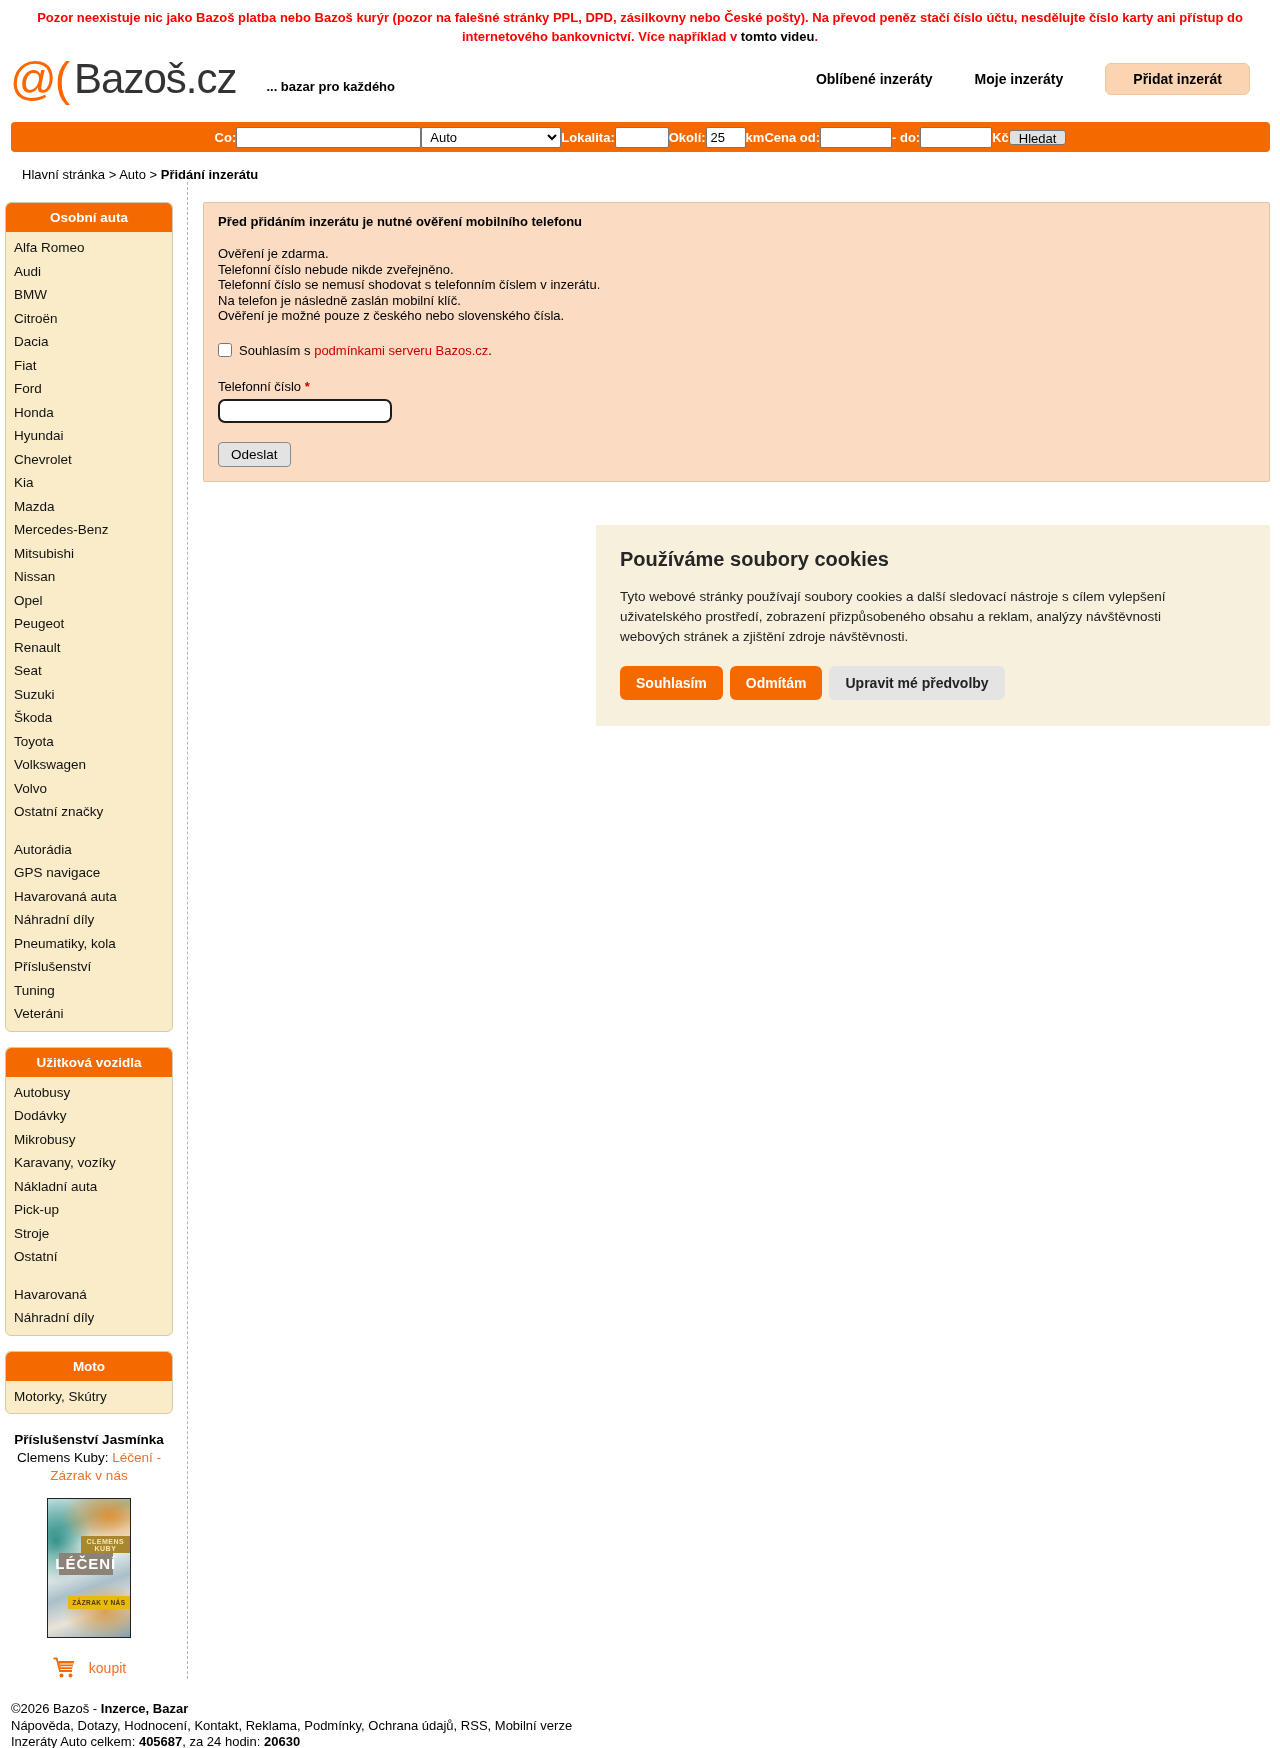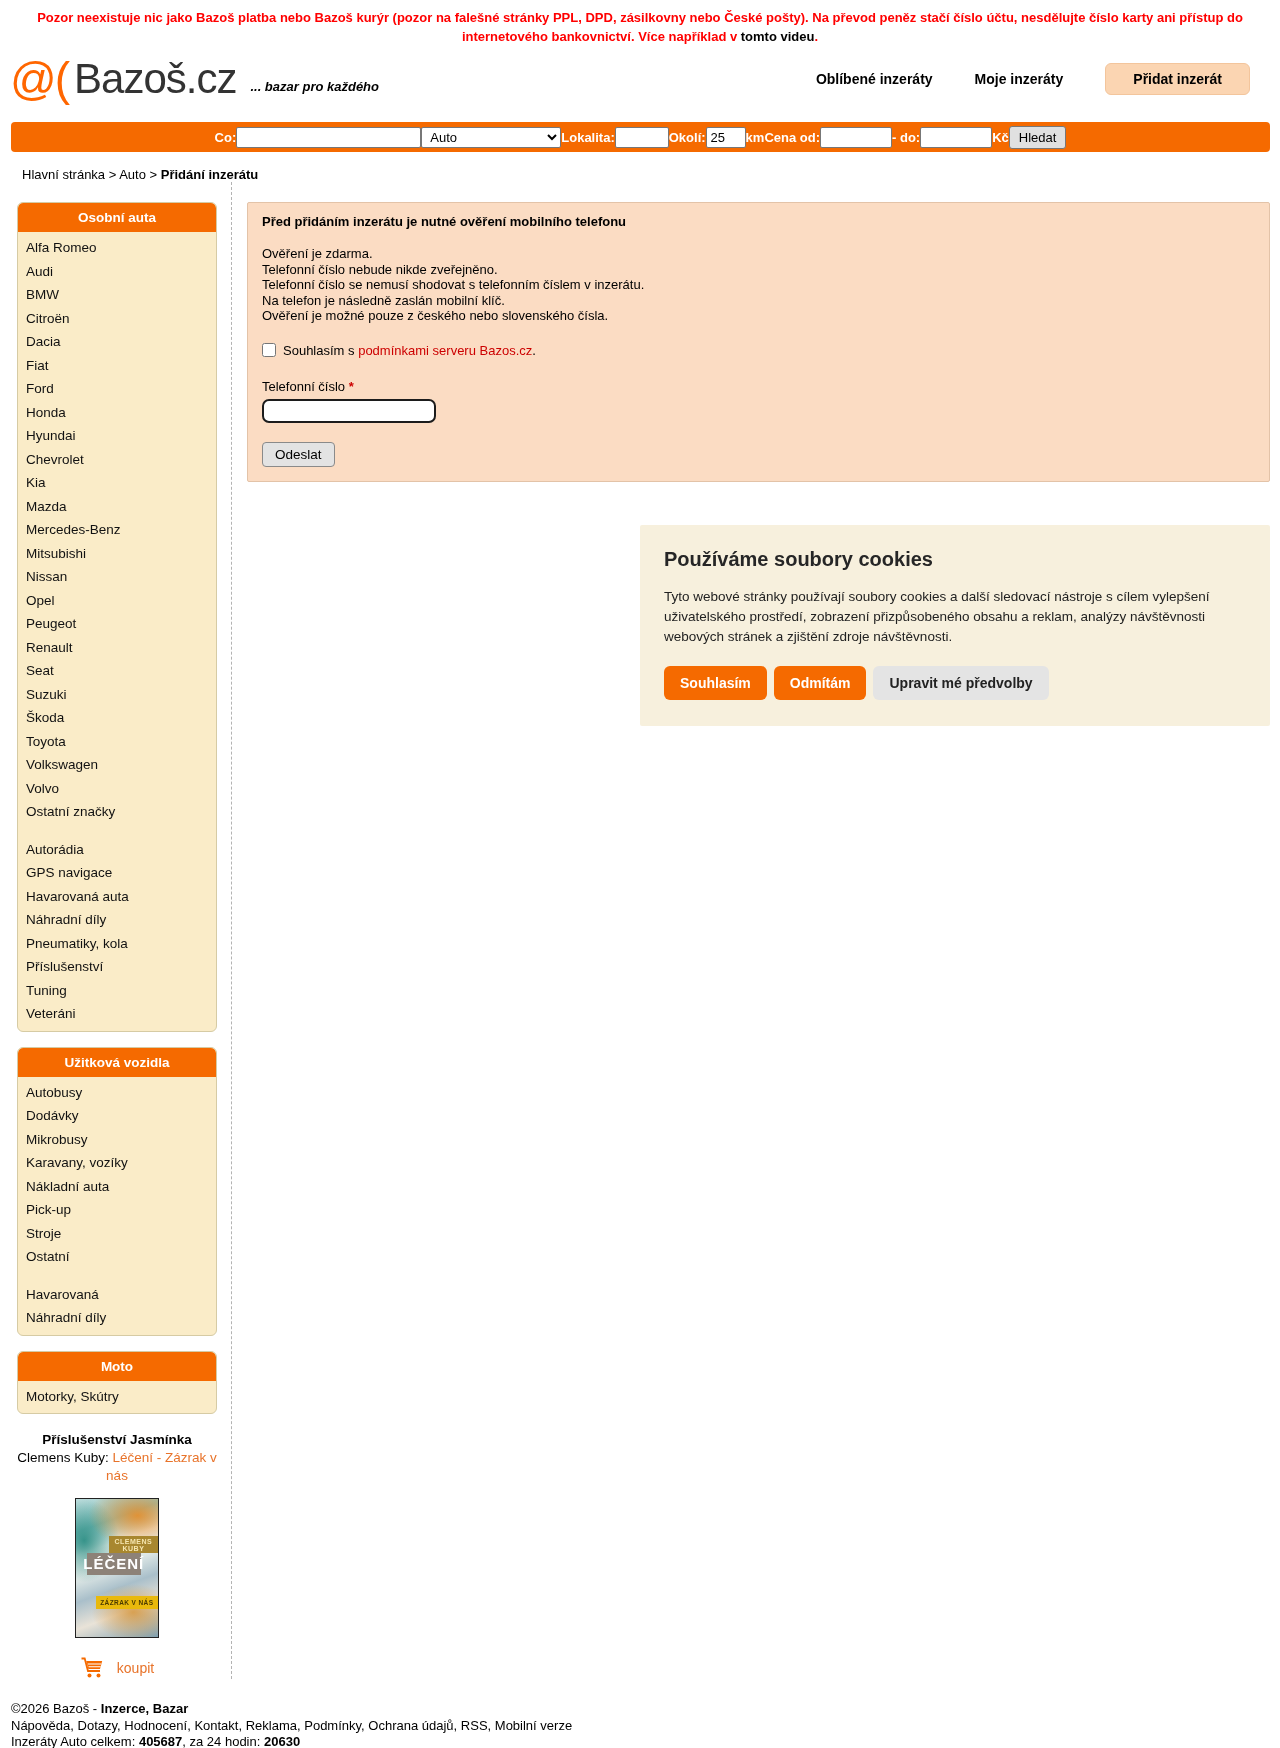--- a/index.html
+++ b/index.html
@@ -19,21 +19,21 @@
     font-size:13px; line-height:19px;
   }
   .warning .video-link { color:#000; }
 
   
   .header {
     display:flex; align-items:center; padding:14px 30px 10px 10px; height:62px;
   }
   .logo-mark { color:#f60; font-size:46px; line-height:40px; letter-spacing:-2px; }
   .logo-text { font-size:42px; line-height:40px; color:#333; margin-left:6px; letter-spacing:-1px; }
-  .tagline { font-weight:bold; font-size:13px; margin-left:14px; margin-top:14px;font-style:italic; }
+  .tagline { font-weight:bold; font-size:13px; margin-left:30px; margin-top:14px; }
   .header-spacer { flex:1; }
   .nav-link { font-weight:bold; font-size:14px; margin-left:42px; }
   .add-btn {
     margin-left:42px; background:#fbd5b2; border:1px solid #f3c59c; border-radius:6px;
     font-weight:bold; font-size:14px; padding:7px 27px; display:inline-block;
   }
 
   
   .searchbar {
     margin:14px 10px 0 11px; height:30px; background:#f56a00; border-radius:4px;
@@ -43,31 +43,31 @@
   .searchbar input, .searchbar select {
     height:21px; border:1px solid #777; border-radius:2px; background:#fff;
     font-family:"Liberation Sans",sans-serif; font-size:13px; padding:0 4px;
   }
   .in-what { width:185px; }
   .sel-cat { width:140px; background:#f1f1f1; }
   .in-loc { width:54px; }
   .in-rad { width:40px; }
   .in-price { width:72px; }
   .btn-search {
-    height:23px; background:#e0e0e0; border:1px solid #777; border-radius:3px;
+    height:15px; background:#e0e0e0; border:1px solid #777; border-radius:3px;
     font-size:13px; padding:0 9px; cursor:pointer; font-family:"Liberation Sans",sans-serif;text-align:right;
   }
 
   
   .breadcrumb { margin:15px 0 0 22px; font-size:13px; }
   .breadcrumb b { font-weight:bold; }
 
   
   .layout { display:flex; margin-top:0; align-items:stretch; }
-  .sidebar { width:200px; margin-left:17px; flex:none; }
+  .sidebar { width:168px; margin-left:5px; flex:none; }
   .main {
     flex:1; border-left:1px dashed #b3b3b3; margin-left:14px; padding-left:15px;
     margin-right:10px;
   }
 
   
   .side-box {
     background:#faecc8; border:1px solid #d6cba4; border-radius:6px; overflow:hidden;
     margin-top:20px;
   }

